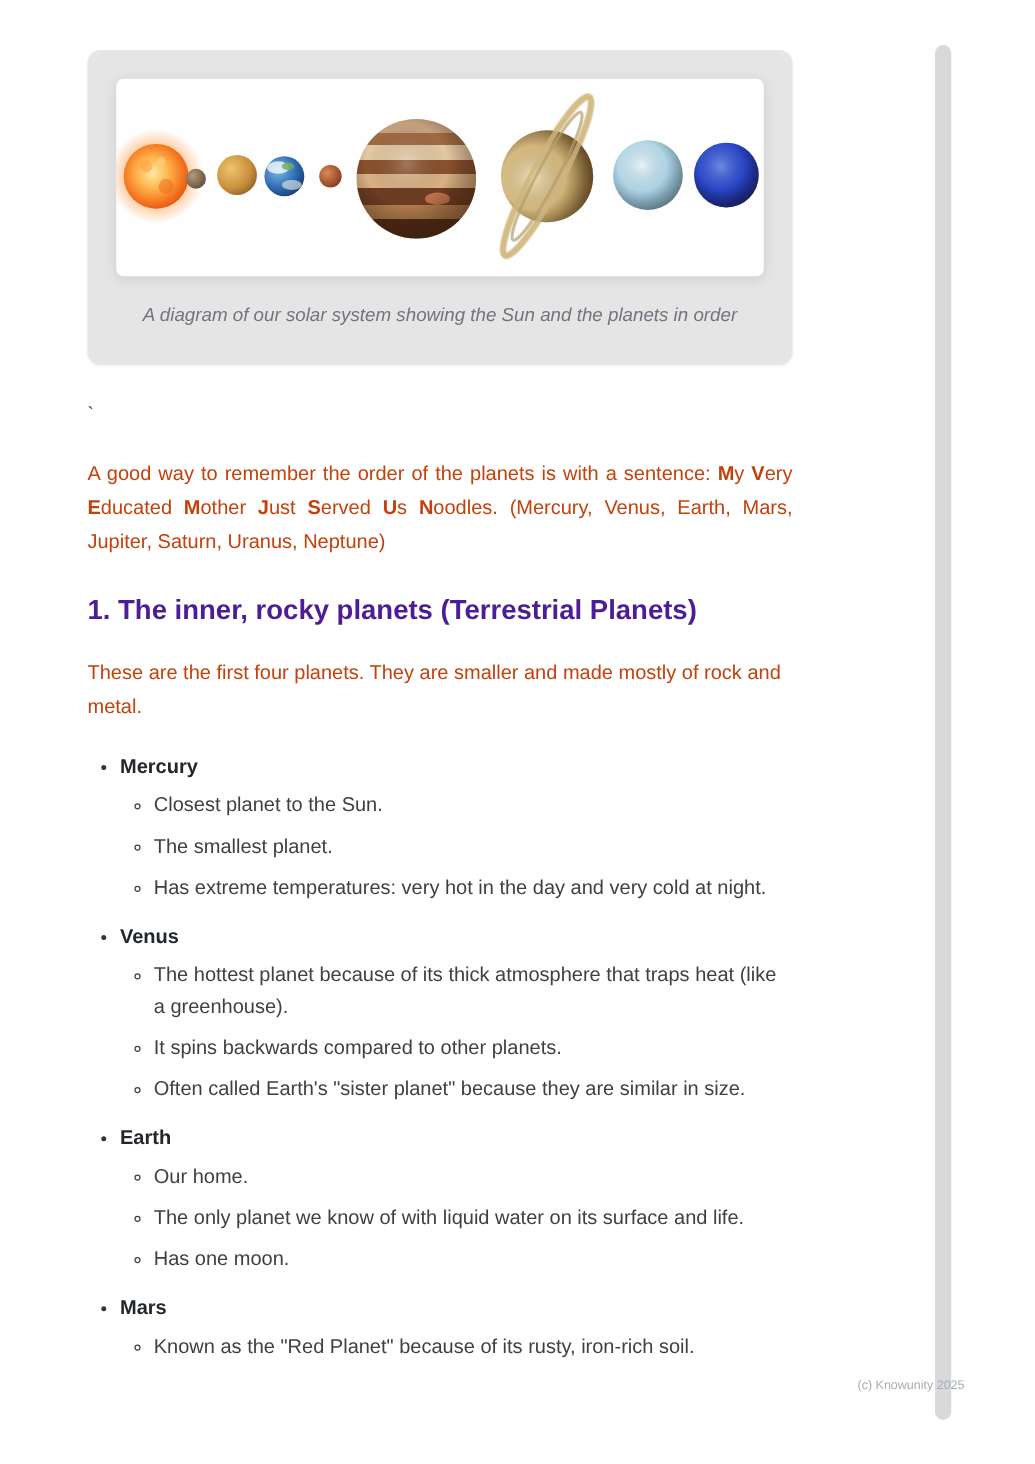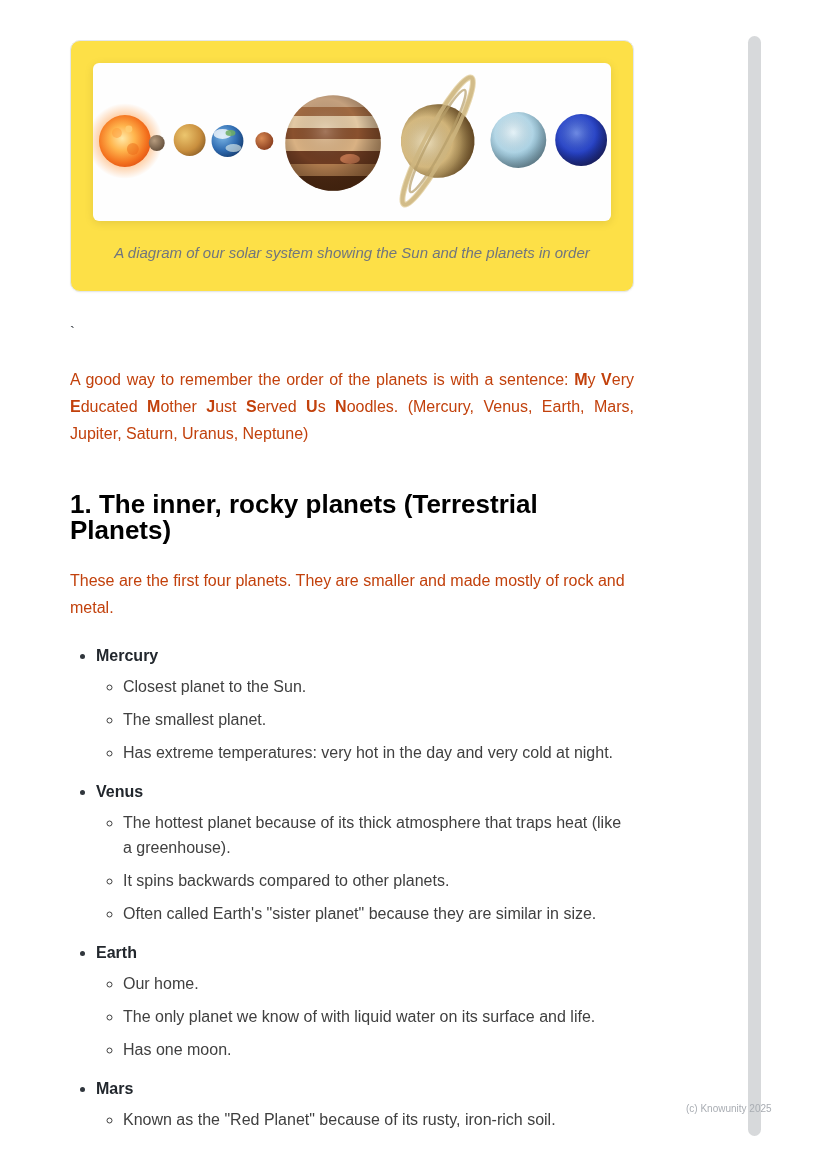--- a/index.html
+++ b/index.html
@@ -5,42 +5,42 @@
   * { margin:0; padding:0; box-sizing:border-box; }
   html,body { background:#ffffff; }
   .page {
     position:relative; width:828px; height:1171px; background:#ffffff;
     overflow:hidden; font-family:"Liberation Sans", sans-serif; color:#30363d;
   }
   .content { position:absolute; left:70px; top:40px; width:564px; }
 
   
   .figure-card {
-    border:1px solid #e4e7eb; border-radius:10px; background:#fde047;
+    border:1px solid #e4e7eb; border-radius:10px; background:#e5e5e5;
     box-shadow:0 1px 2px rgba(0,0,0,0.04);
     padding:22px 22px 28px;
   }
   .figure-image {
     background:#fefefe; border-radius:6px; height:158px; overflow:hidden;
     box-shadow:0 2px 10px rgba(0,0,0,0.10);
   }
   .figure-image svg { display:block; width:100%; height:100%; }
   figcaption {
     margin-top:22px; text-align:center; font-style:italic;
     color:#70757e; font-size:15px; line-height:20px;
   }
 
   .stray { margin-top:30px; font-size:15px; line-height:20px; color:#30363d; }
   .para { margin-top:24px; font-size:16px; line-height:27px; color:#c2410c; }
   .justify { text-align:justify; }
   .para strong { font-weight:bold; }
 
   .muted-heading {
-    margin-top:44px; font-size:26px; font-weight:bold;
-    color:#000000; line-height:26px;
+    margin-top:28px; font-size:22px; font-weight:bold;
+    color:#4c1d95; line-height:26px;
   }
   .section-intro { line-height:27px; }
 
   ul.planet-list { margin-top:22px; padding-left:26px; list-style:disc; }
   .planet-list > li { margin-bottom:14px; }
   .planet-name { font-weight:bold; font-size:16px; color:#22272d; line-height:25px; }
   ul.fact-list { list-style:circle; padding-left:27px; margin-top:6px; }
   .fact-list li { font-size:16px; line-height:25px; margin-bottom:8px; color:#404040; }
 
   .scrollbar {

